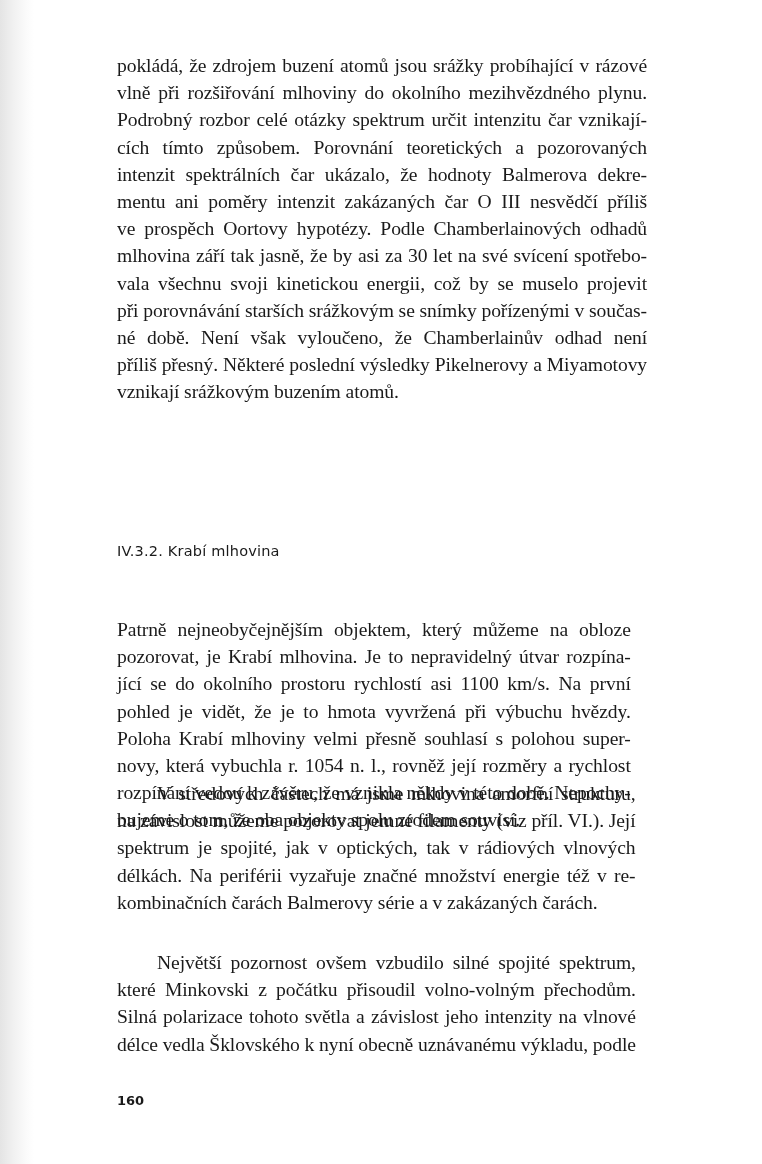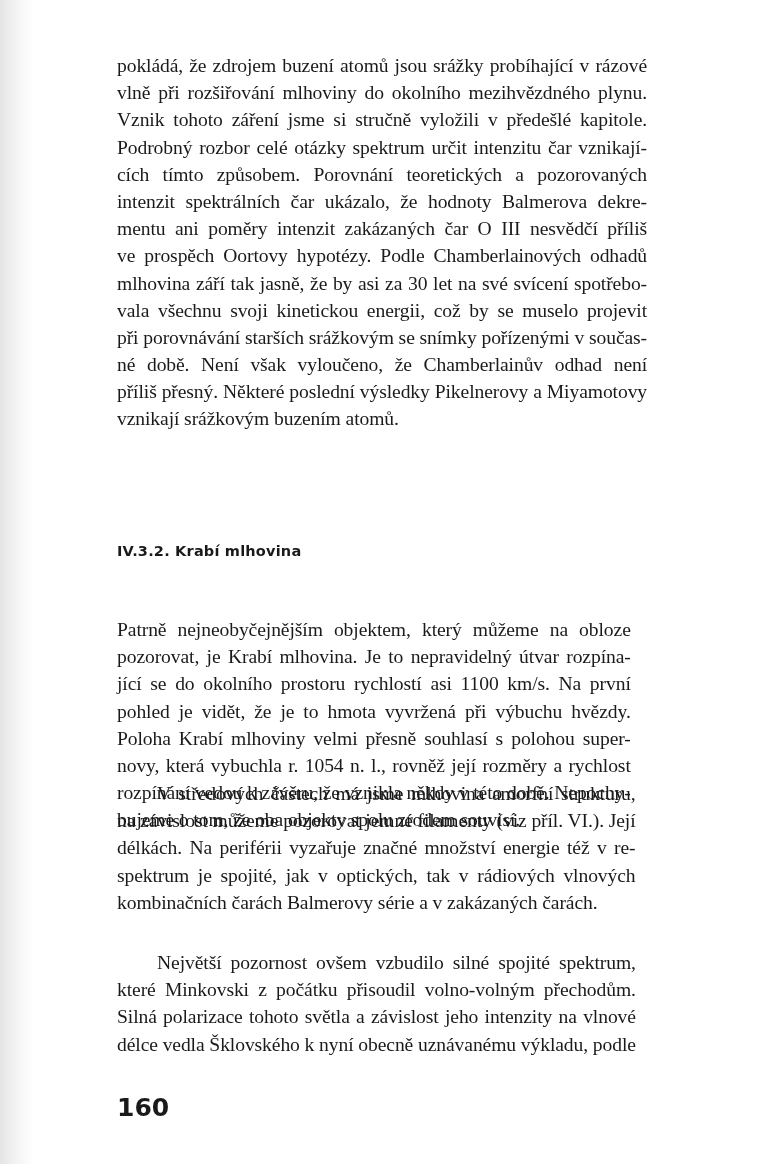--- a/index.html
+++ b/index.html
@@ -24,41 +24,40 @@
     white-space: nowrap;
     letter-spacing: -0.1px;
   }
   .line.last { text-align-last: left; font-family: Liberation Serif, serif; }
   .line.indent { padding-left: 40px; }
   .para { margin: 0; }
   #p1 { position: absolute; top: 0; }
   .heading {
     position: absolute; top: 491px; left: 0;
     font-family: "DejaVu Sans", "Liberation Sans", sans-serif;
-    font-weight: bold; font-size: 14.5px; letter-spacing: 0.2px;
+    font-weight: normal; font-size: 14.5px; letter-spacing: 0.2px;
   }
   #p2 { position: absolute; top: 564px; }
   #p3 { position: absolute; top: 728px; }
   #p4 { position: absolute; top: 897px; }
   .page-number {
     position: absolute; top: 1041px; left: 0;
     font-family: "DejaVu Sans", "Liberation Sans", sans-serif;
-    font-weight: bold; font-size: 25px;
+    font-weight: bold; font-size: 13px;
   }
 </style>
 </head>
 <body>
 
 <div class="edge-shade"></div>
 
 <div class="page">
   <div class="para" id="p1">
       <span class="line">pokládá, že zdrojem buzení atomů jsou srážky probíhající v rázové</span>
       <span class="line">vlně při rozšiřování mlhoviny do okolního mezihvězdného plynu.</span>
-      <span class="line">Vznik tohoto záření jsme si stručně vyložili v předešlé kapitole.</span>
       <span class="line">Podrobný rozbor celé otázky spektrum určit intenzitu čar vznikají-</span>
       <span class="line">cích tímto způsobem. Porovnání teoretických a pozorovaných</span>
       <span class="line">intenzit spektrálních čar ukázalo, že hodnoty Balmerova dekre-</span>
       <span class="line">mentu ani poměry intenzit zakázaných čar O III nesvědčí příliš</span>
       <span class="line">ve prospěch Oortovy hypotézy. Podle Chamberlainových odhadů</span>
       <span class="line">mlhovina září tak jasně, že by asi za 30 let na své svícení spotřebo-</span>
       <span class="line">vala všechnu svoji kinetickou energii, což by se muselo projevit</span>
       <span class="line">při porovnávání starších srážkovým se snímky pořízenými v součas-</span>
       <span class="line">né době. Není však vyloučeno, že Chamberlainův odhad není</span>
       <span class="line">příliš přesný. Některé poslední výsledky Pikelnerovy a Miyamotovy</span>
@@ -71,22 +70,22 @@
       <span class="line">jící se do okolního prostoru rychlostí asi 1100 km/s. Na první</span>
       <span class="line">pohled je vidět, že je to hmota vyvržená při výbuchu hvězdy.</span>
       <span class="line">Poloha Krabí mlhoviny velmi přesně souhlasí s polohou super-</span>
       <span class="line">novy, která vybuchla r. 1054 n. l., rovněž její rozměry a rychlost</span>
       <span class="line">rozpínání vedou k závěru, že vznikla někdy v této době. Nepochy-</span>
       <span class="line last">bujeme o tom, že oba objekty spolu zrodem souvisí.</span>
     </div>
   <div class="para" id="p3">
       <span class="line indent">V středových částech má jsme mlhovina amorfní strukturu,</span>
       <span class="line">na závislost můžeme pozorovat jemné filamenty (viz příl. VI.). Její</span>
+      <span class="line">spektrum je spojité, jak v optických, tak v rádiových vlnových</span>
       <span class="line">délkách. Na periférii vyzařuje značné množství energie též v re-</span>
-      <span class="line">spektrum je spojité, jak v optických, tak v rádiových vlnových</span>
       <span class="line last">kombinačních čarách Balmerovy série a v zakázaných čarách.</span>
     </div>
   <div class="para" id="p4">
       <span class="line indent">Největší pozornost ovšem vzbudilo silné spojité spektrum,</span>
       <span class="line">které Minkovski z počátku přisoudil volno-volným přechodům.</span>
       <span class="line">Silná polarizace tohoto světla a závislost jeho intenzity na vlnové</span>
       <span class="line last">délce vedla Šklovského k nyní obecně uznávanému výkladu, podle</span>
     </div>
   <div class="page-number">160</div>
 </div>

